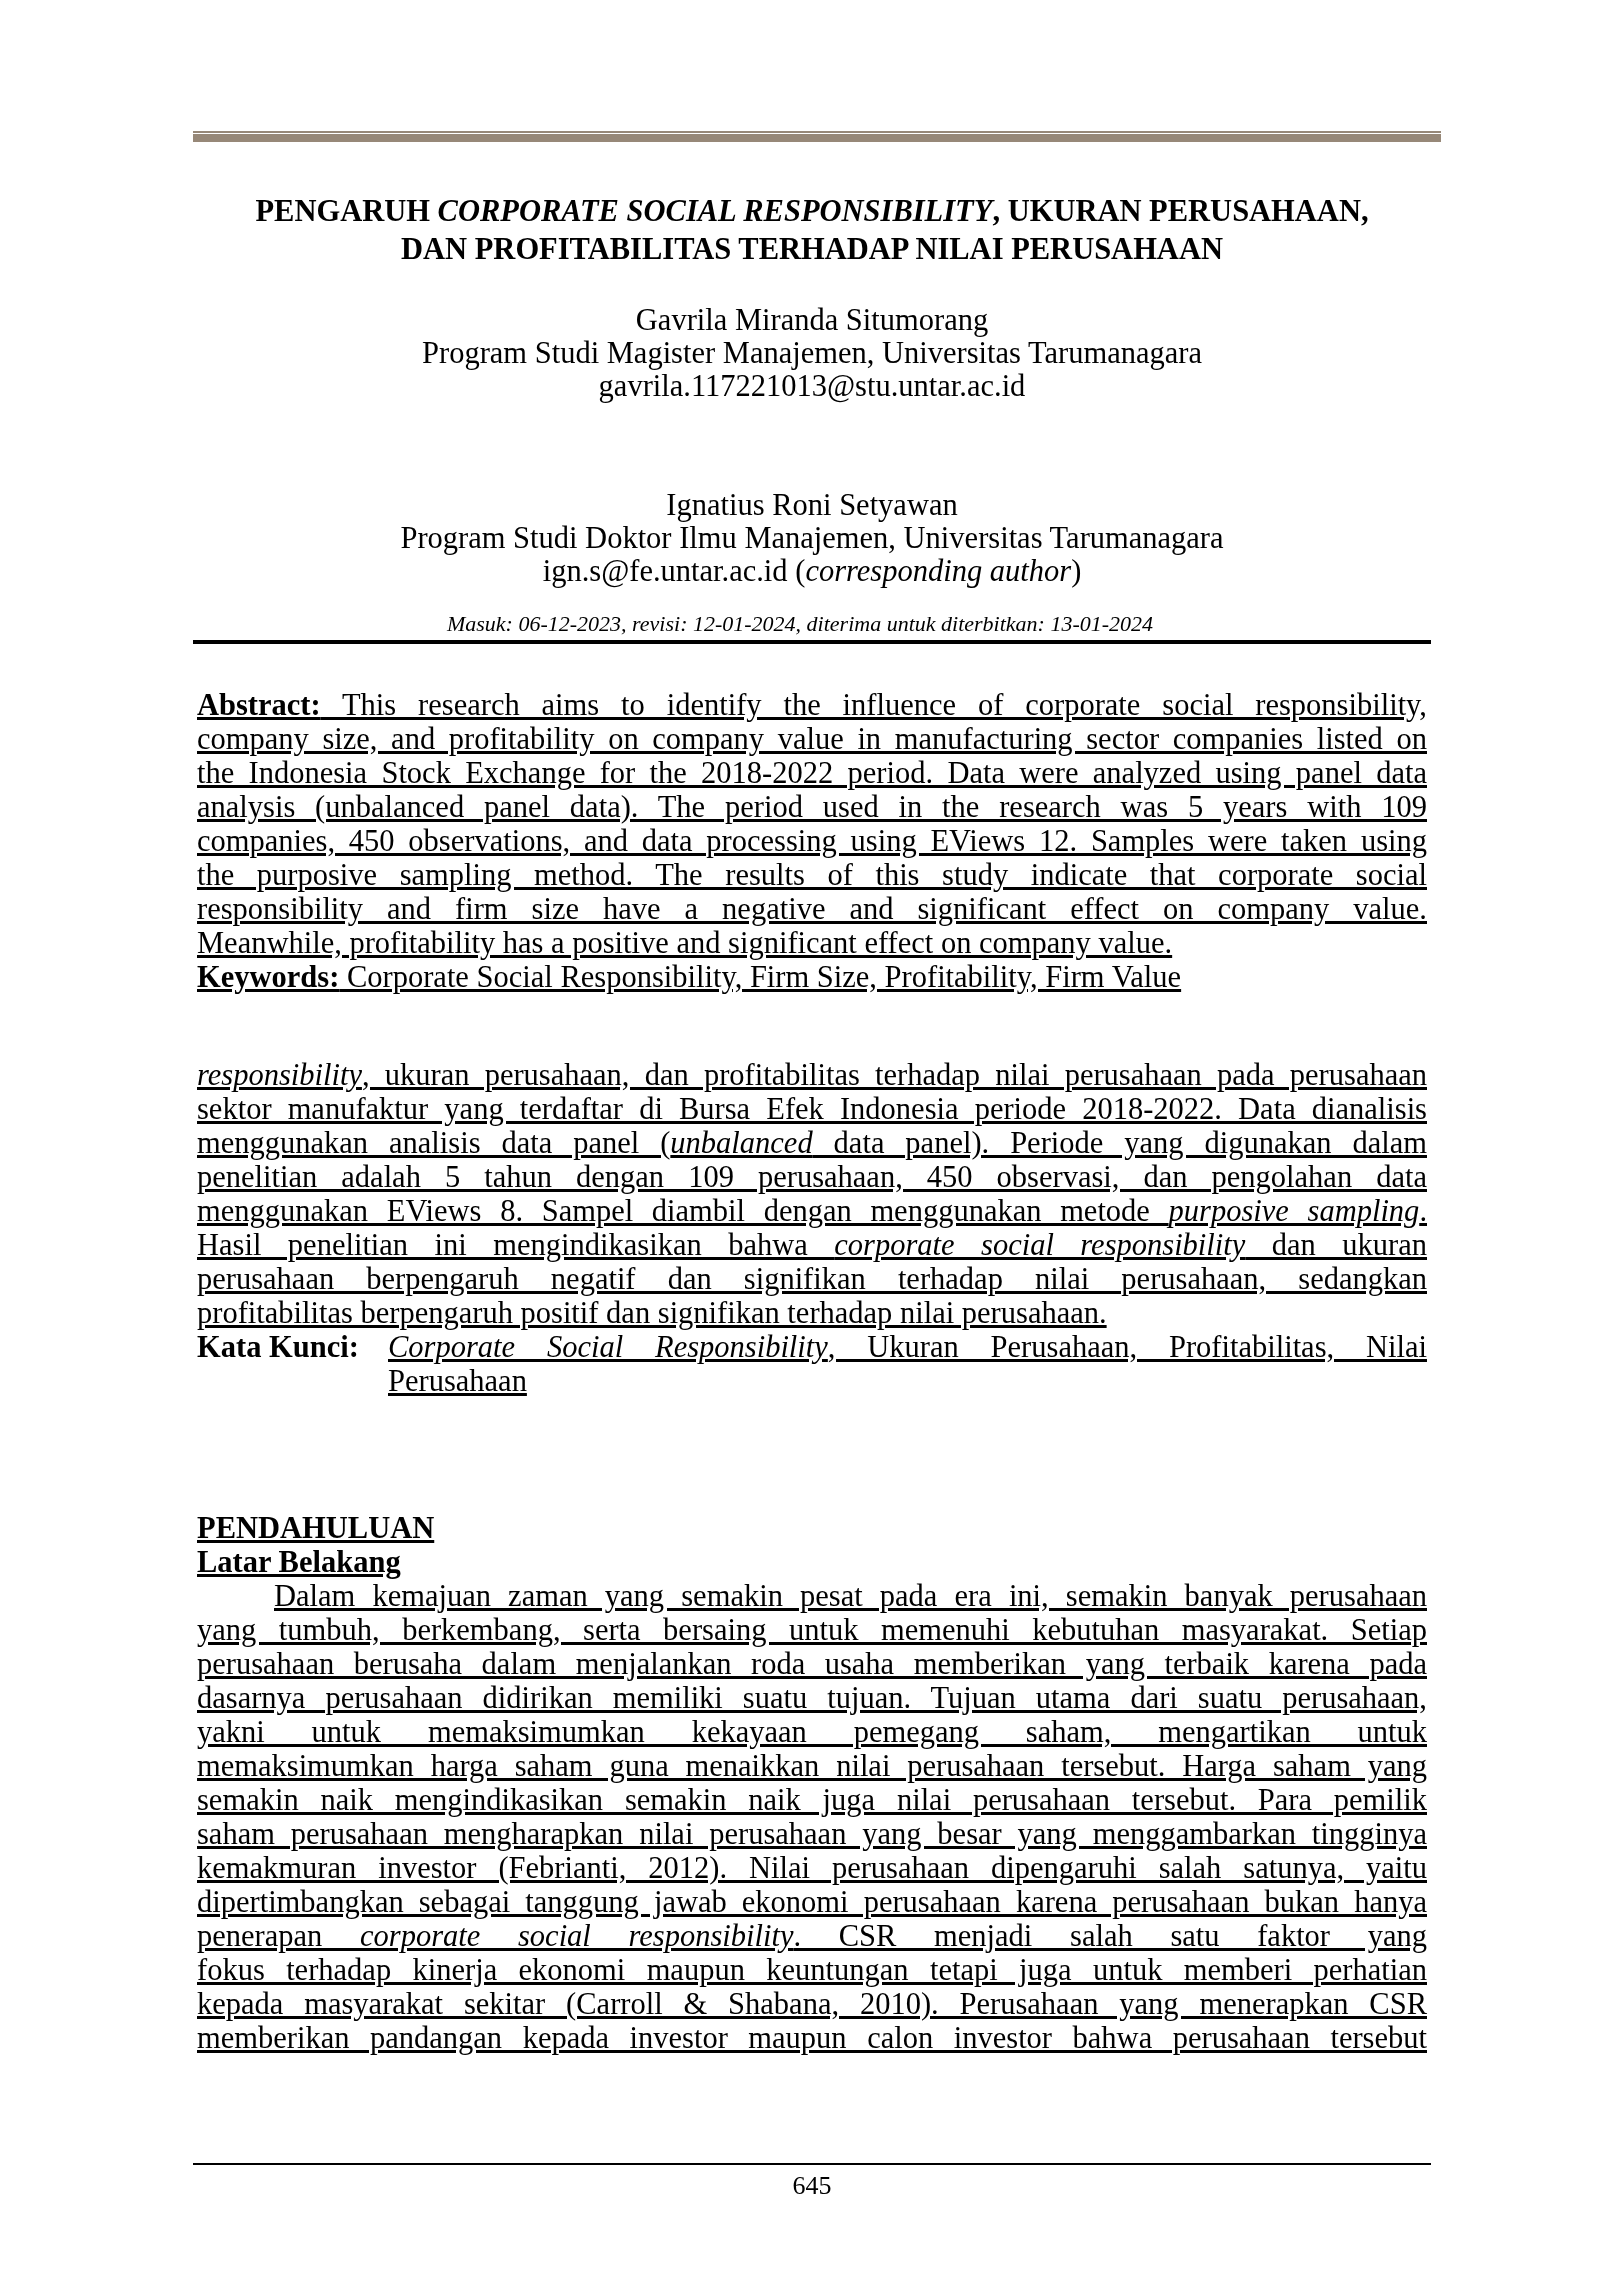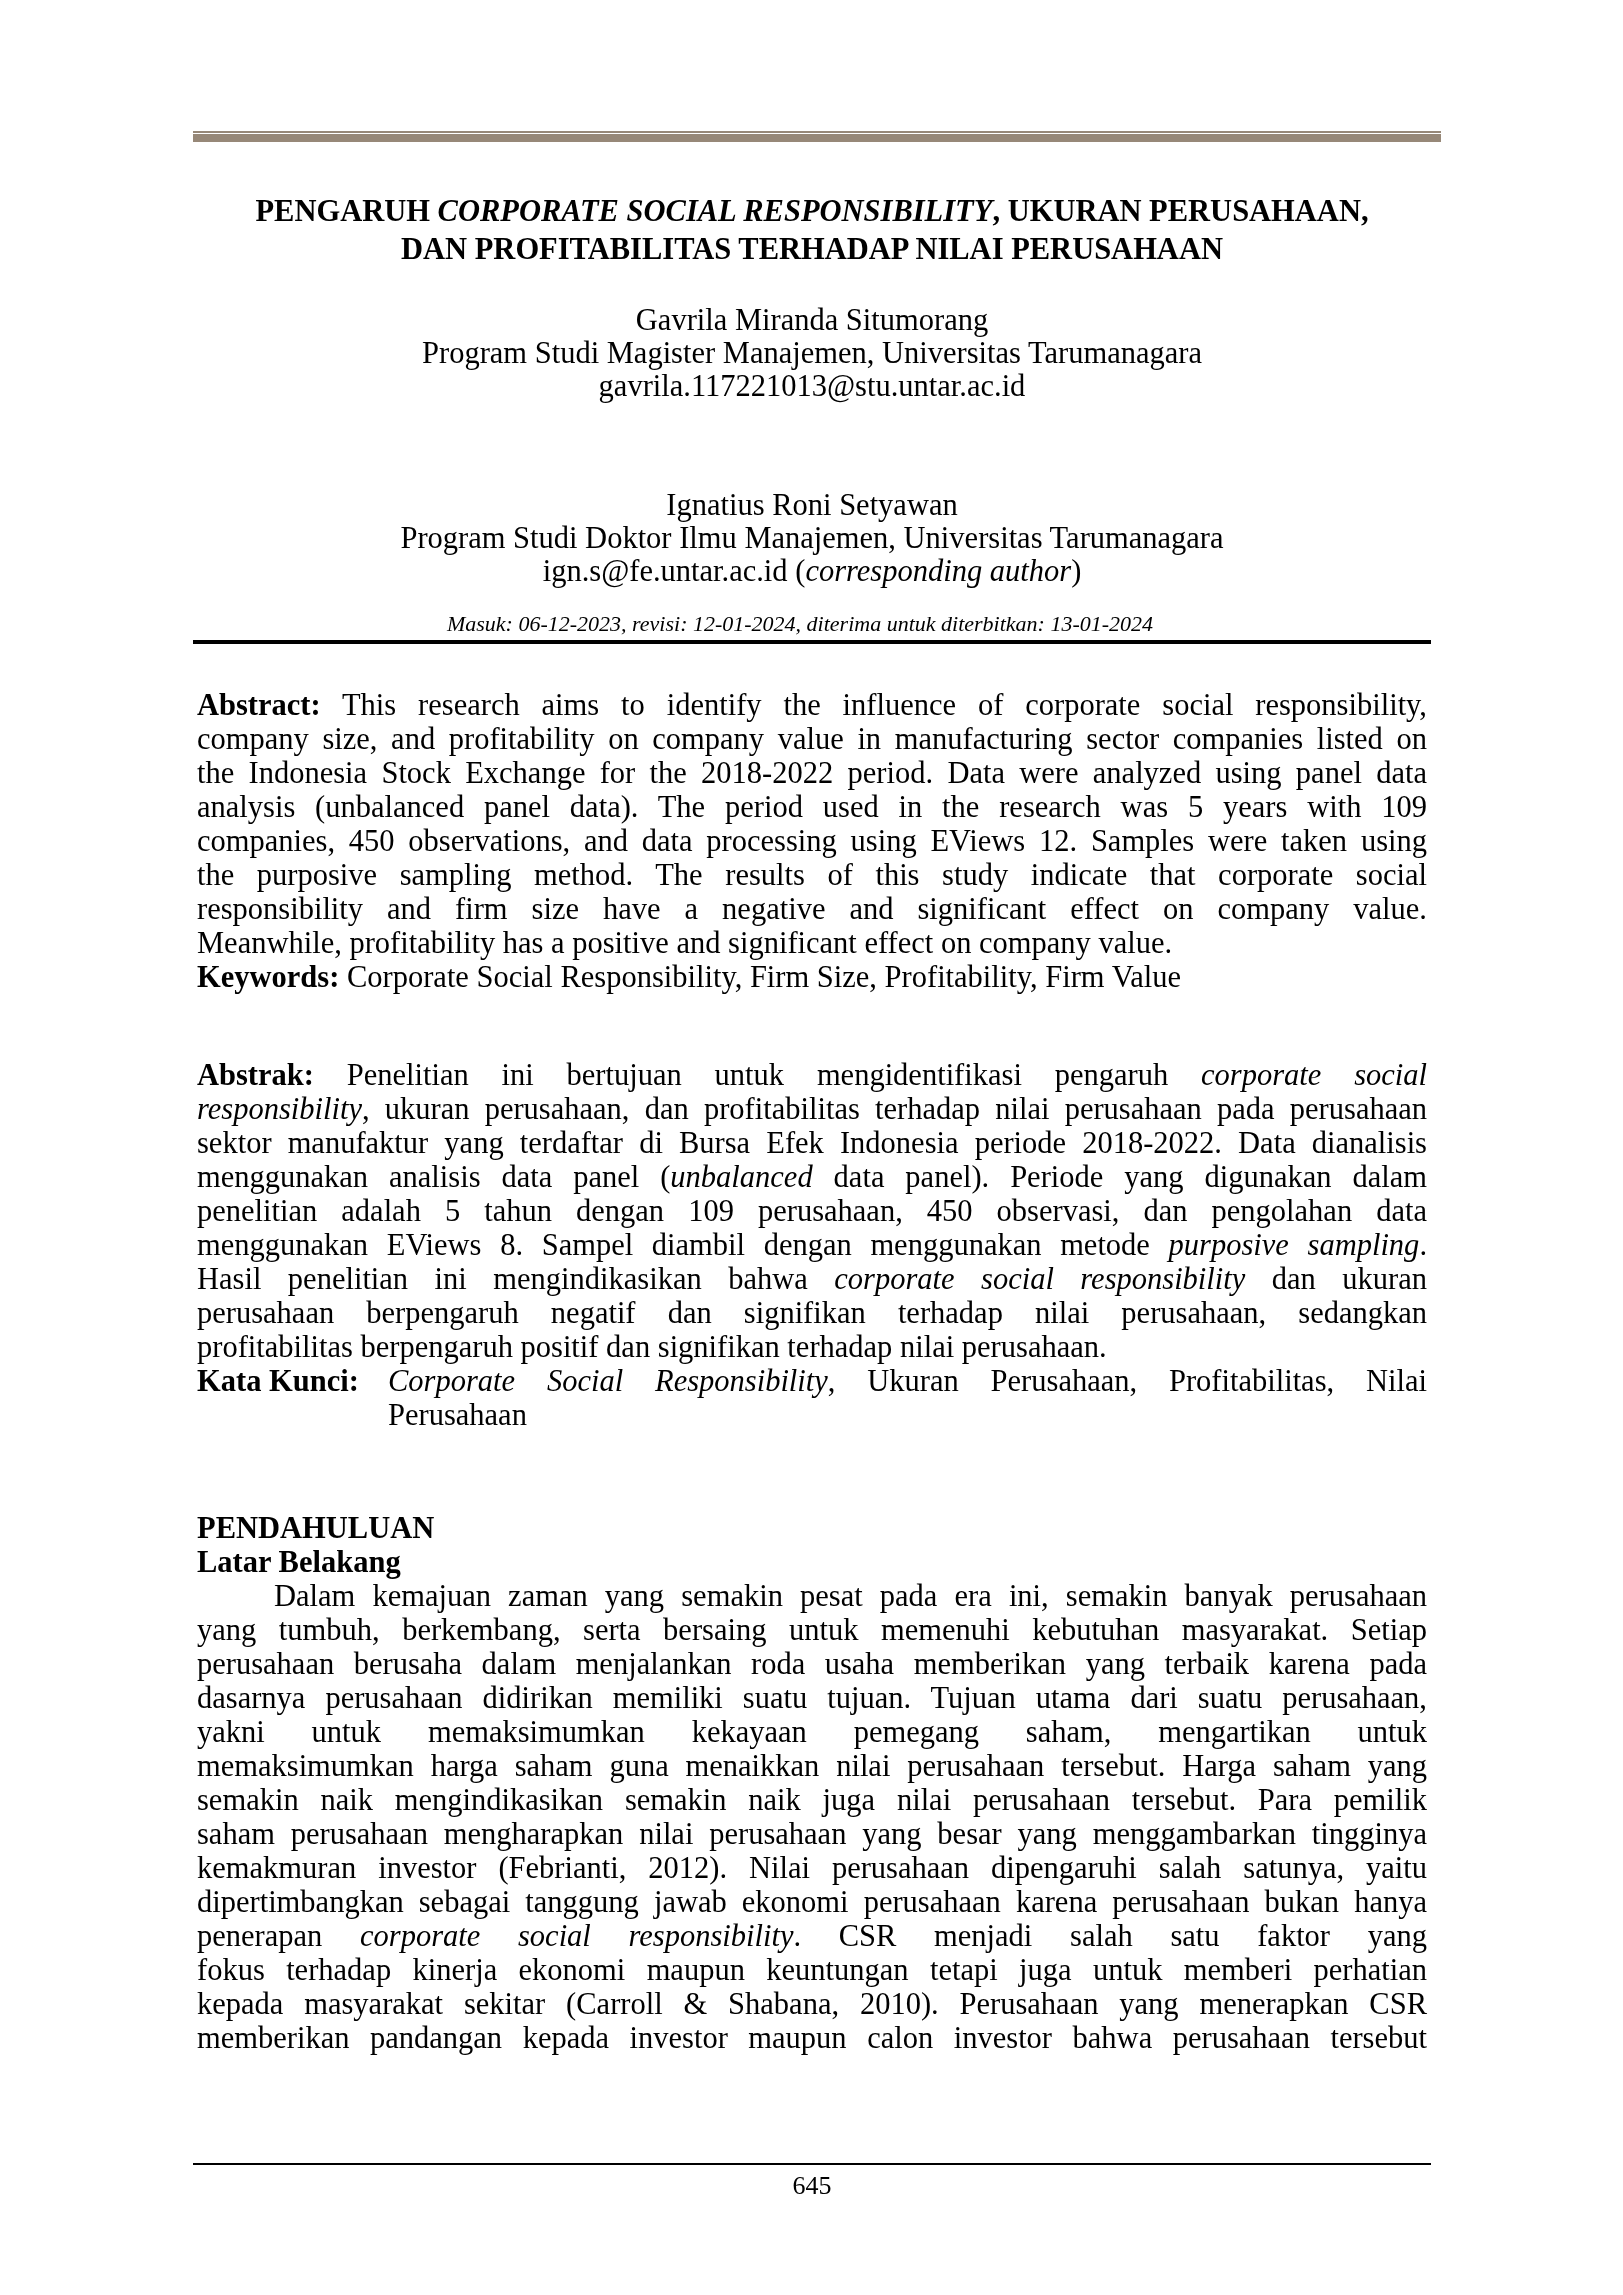--- a/index.html
+++ b/index.html
@@ -16,21 +16,21 @@
   .authors { position: absolute; left: 197px; width: 1230px; text-align: center; font-size: 30.5px; line-height: 33px; }
   .a1 { top: 304px; }
   .a2 { top: 454px; margin-top: 35px; }
 
   .dates { position: absolute; left: 197px; width: 1230px; top: 611px; text-align: center;
            font-style: italic; font-size: 22px; line-height: 26px; padding-right: 0; }
   .dates span { position: relative; left: -12px; margin-top: 48px; }
   .rule-black { position: absolute; left: 193px; width: 1238px; top: 640px; height: 3.8px; background: #000; }
 
   .block { position: absolute; left: 197px; width: 1230px; font-size: 30.5px; line-height: 34px; }
-  .line { display: block; text-align: justify; text-align-last: justify; white-space: nowrap; height: 34px; overflow: visible; }
+  .line { display: block; text-align: justify; text-align-last: justify; white-space: nowrap; height: 34px; overflow: visible; text-decoration: underline; }
   .line.last { text-align-last: left; }
   .line.indent { padding-left: 77px; }
   .line.hang { padding-left: 191px; }
   b { font-weight: bold; }
   i { font-style: italic; }
 
   .abs-en { top: 688px; }
   .abs-id { top: 1058px; }
   .intro { top: 1511px; }
 
@@ -69,21 +69,20 @@
   <span class="line">the Indonesia Stock Exchange for the 2018-2022 period. Data were analyzed using panel data</span>
   <span class="line">analysis (unbalanced panel data). The period used in the research was 5 years with 109</span>
   <span class="line">companies, 450 observations, and data processing using EViews 12. Samples were taken using</span>
   <span class="line">the purposive sampling method. The results of this study indicate that corporate social</span>
   <span class="line">responsibility and firm size have a negative and significant effect on company value.</span>
   <span class="line last">Meanwhile, profitability has a positive and significant effect on company value.</span>
   <span class="line last"><b>Keywords:</b><span> Corporate Social Responsibility, Firm Size, Profitability, Firm Value</span></span>
 </div>
 
 <div class="block abs-id">
-  <span class="line"><b>Abstrak:</b><span> Penelitian ini bertujuan untuk mengidentifikasi pengaruh </span><i>corporate social</i></span>
   <span class="line"><i>responsibility</i><span>, ukuran perusahaan, dan profitabilitas terhadap nilai perusahaan pada perusahaan</span></span>
   <span class="line">sektor manufaktur yang terdaftar di Bursa Efek Indonesia periode 2018-2022. Data dianalisis</span>
   <span class="line"><span>menggunakan analisis data panel (</span><i>unbalanced</i><span> data panel). Periode yang digunakan dalam</span></span>
   <span class="line">penelitian adalah 5 tahun dengan 109 perusahaan, 450 observasi, dan pengolahan data</span>
   <span class="line"><span>menggunakan EViews 8. Sampel diambil dengan menggunakan metode </span><i>purposive sampling</i><span>.</span></span>
   <span class="line"><span>Hasil penelitian ini mengindikasikan bahwa </span><i>corporate social responsibility</i><span> dan ukuran</span></span>
   <span class="line">perusahaan berpengaruh negatif dan signifikan terhadap nilai perusahaan, sedangkan</span>
   <span class="line last">profitabilitas berpengaruh positif dan signifikan terhadap nilai perusahaan.</span>
   <span class="line" style="position:relative;padding-left:191px;"><b style="position:absolute;left:0;">Kata Kunci:</b><i>Corporate Social Responsibility</i><span>, Ukuran Perusahaan, Profitabilitas, Nilai</span></span>
   <span class="line last hang">Perusahaan</span>

